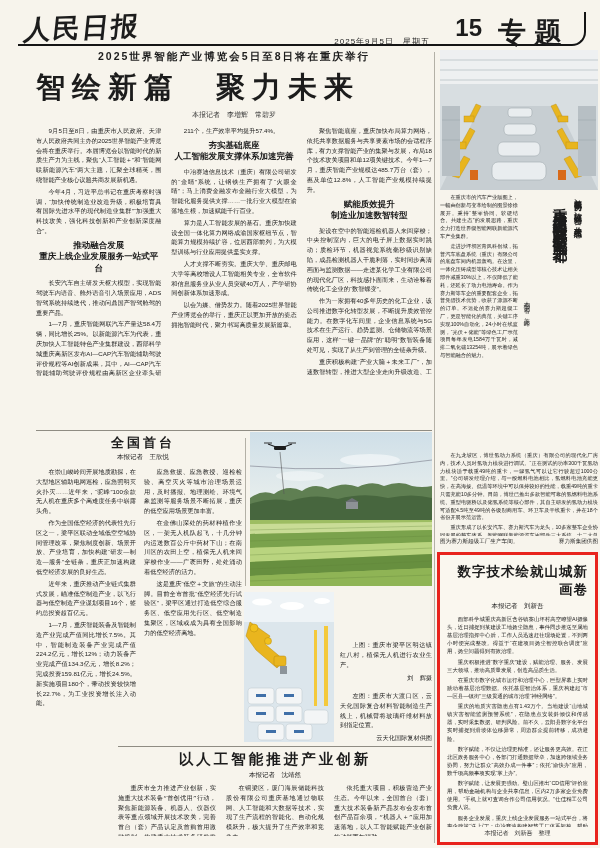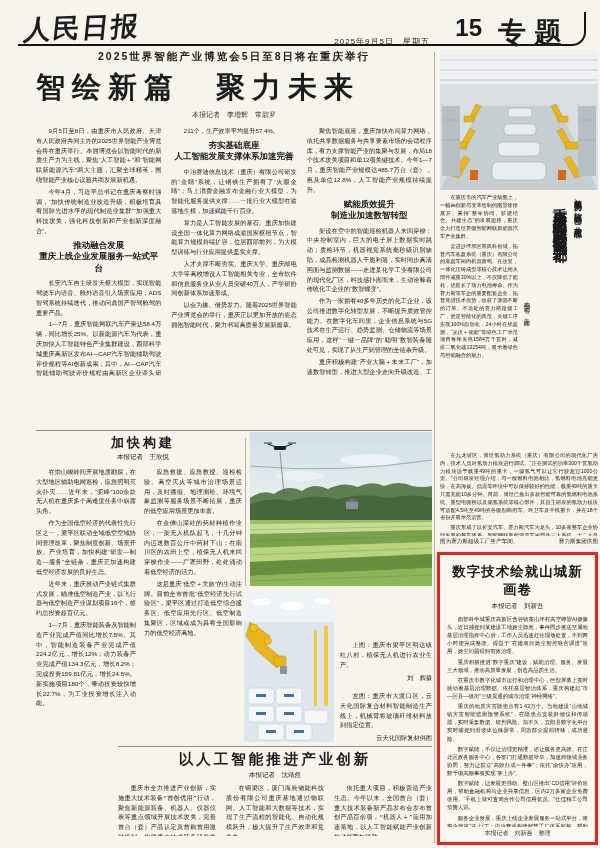--- a/index.html
+++ b/index.html
@@ -55,21 +55,21 @@
   .rbodycol{width:78px;height:256px;overflow:hidden;}
   .v{writing-mode:vertical-rl;text-orientation:upright;}
   .rbyline{width:13px;font-size:6.5px;padding-top:102px;letter-spacing:2px;color:#333;}
   .rtitle{width:36px;font-size:14.5px;font-weight:900;letter-spacing:2.5px;line-height:1;padding-top:2px;}
   .rkicker{width:15px;font-size:8px;font-weight:bold;letter-spacing:1px;}
   .rwide{position:absolute;left:440px;top:452px;width:158px;height:84px;overflow:hidden;}
   .rcap{position:absolute;left:440px;top:538px;width:158px;font-size:5.6px;display:flex;justify-content:space-between;}
   
   .redbox{position:absolute;left:437px;top:552px;width:161px;height:293px;box-sizing:border-box;
           border:3px solid #e8231d;background:#faf7ef;padding:6px 7px 4px;display:flex;flex-direction:column;}
-  .redbox .title{text-align:center;font-size:13.5px;font-weight:900;letter-spacing:1px;margin:2px 0 3px;}
+  .redbox .title{text-align:right;font-size:13.5px;font-weight:900;letter-spacing:1px;margin:2px 0 3px;}
   .redbox .byline{text-align:center;font-size:6.5px;margin:0 0 4px;}
   .rb-paras{flex:1;overflow:hidden;}
   .rb-foot{text-align:center;font-size:6px;color:#333;padding-top:2px;}
 </style>
 </head>
 <body>
 
 <div class="page">
 
   <div class="hrule"></div>
@@ -109,21 +109,21 @@
           <p class="bp">重庆积极构建“产业大脑＋未来工厂”，加速数智转型，推进大型企业走向升级改造、工艺优化、生产制造、运营管理、安全管控等全流程，推动行业大模型智能跃升管理，赋能进行之道。</p>
         </div>
     </div>
   </div>
 
   <div class="rule" style="left:36px;top:430px;width:396px;height:1px;"></div>
   <div class="vline" style="left:434px;top:52px;height:791px;"></div>
   <div class="vline" style="left:245px;top:438px;height:148px;"></div>
 
   <div class="low">
-    <h3 class="k1">加快构建</h3>
+    <h3 class="k1">全国首台</h3>
     <p class="byline">本报记者　王欣悦</p>
     <div class="cols fs62">
       <div class="c1">
           <p class="bp">在崇山峻岭间开展地质勘探，在大型地区辅助电网巡检，应急照明灭火扑灭……近年来，“驼峰”100余款无人机在重庆多个高难度任务中崭露头角。</p>
           <p class="bp">作为全国低空经济的代表性先行区之一，梁平区联动全域低空空域协同管理改革，聚焦制度创新、场景开放、产业培育，加快构建“研发—制造—服务”全链条，重庆正加速构建低空经济发展的良好生态。</p>
           <p class="bp">近年来，重庆推动产业链式集群式发展，瞄准低空制造产业，以飞行器与低空制造产业谋划项目16个，签约总投资超百亿元。</p>
           <p class="bp">1—7月，重庆智能装备及智能制造产业完成产值同比增长7.5%。其中，智能制造装备产业完成产值224.2亿元，增长12%；动力装备产业完成产值134.3亿元，增长8.2%；完成投资159.81亿元，增长24.5%。新实施项目180个，带动投资较快增长22.7%，为工业投资增长注入动能。</p>
         </div>
       <div class="c2">
           <p class="bp">应急救援、应急教授、巡检检验、高空灭火等城市治理场景运用，及时播报、地理测绘、环境气象监测等服务场景不断拓展，重庆的低空应用场景更加丰富。</p>

